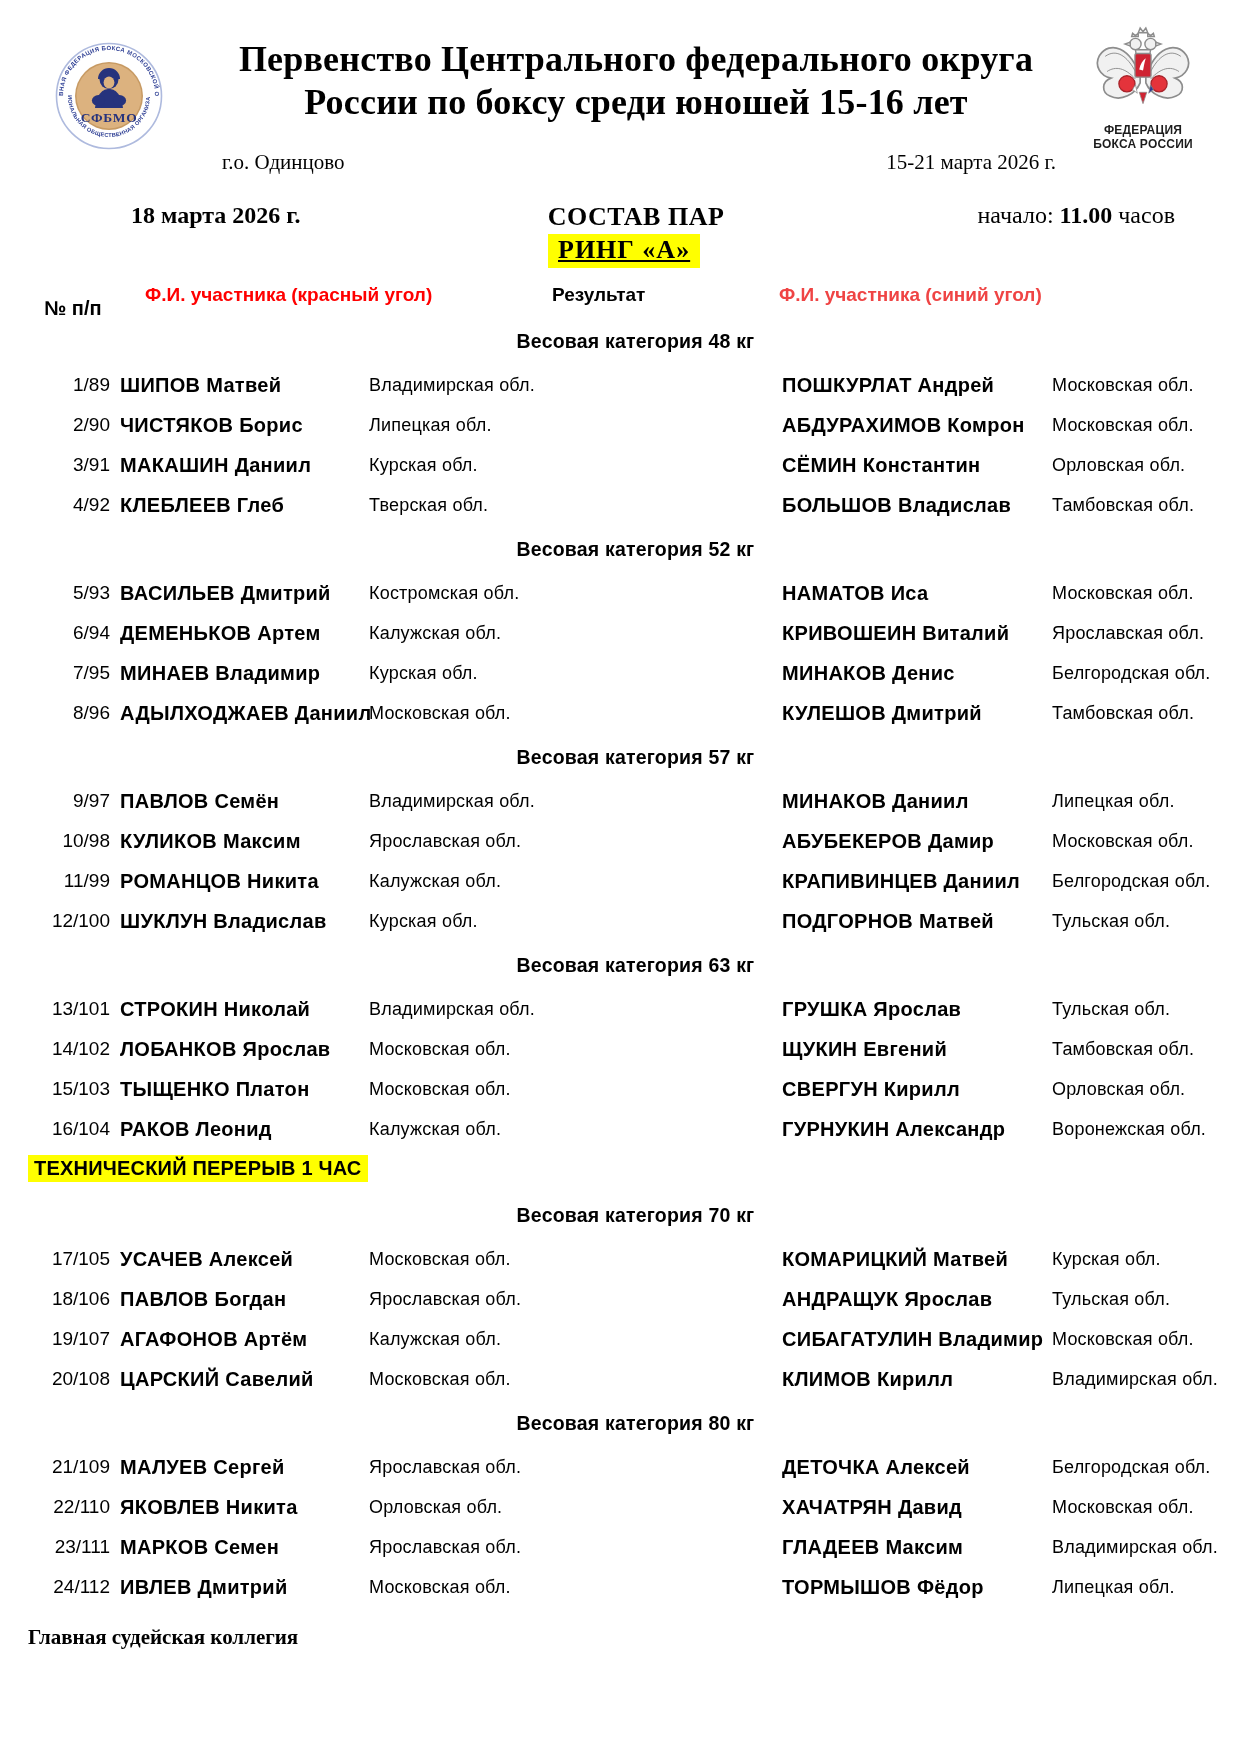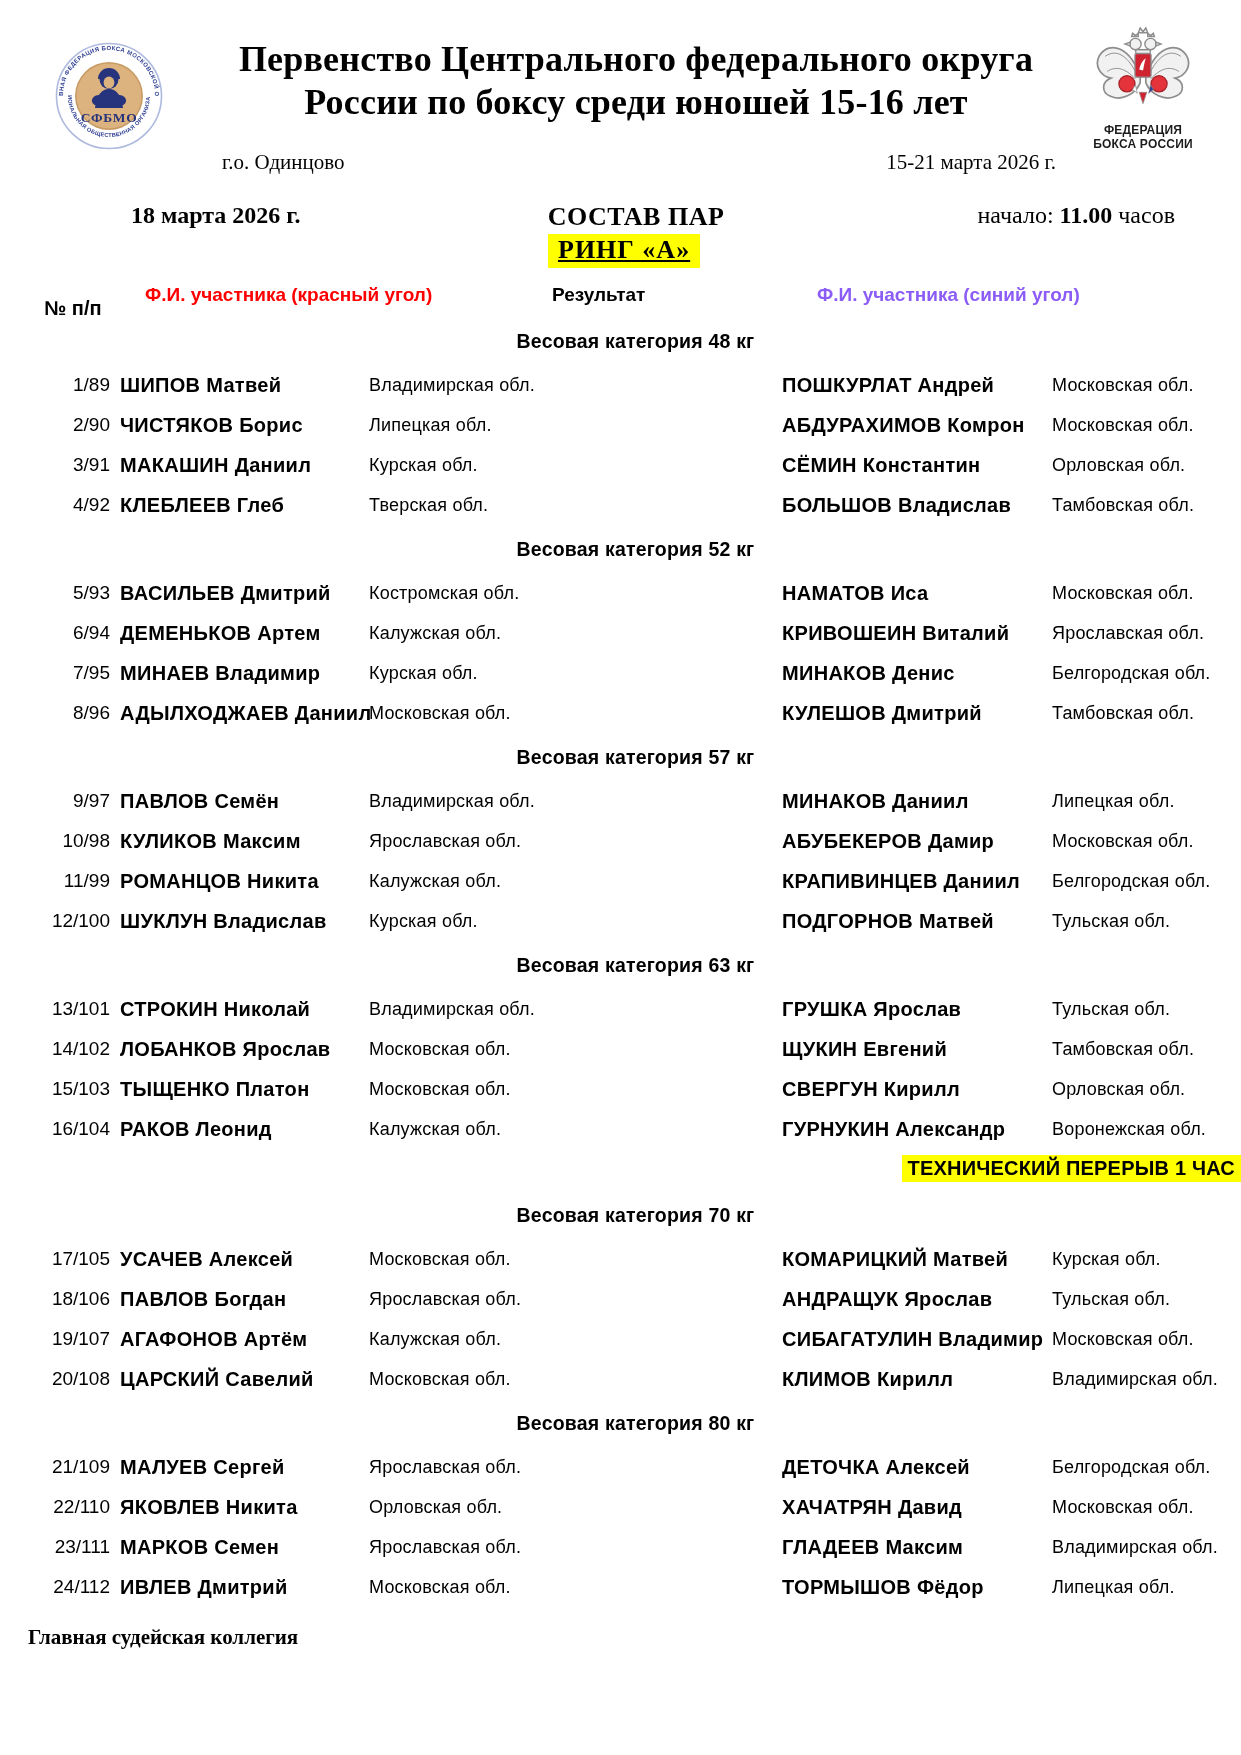--- a/index.html
+++ b/index.html
@@ -45,36 +45,36 @@
     background:#ffff00;
     font-family:"Liberation Serif", serif; font-weight:bold; font-size:26px;
     text-decoration:underline; letter-spacing:1px;
     padding:1px 10px 3px 10px;
   }
   
   .cols-row { position:relative; margin-top:15px; height:22px; font-weight:bold; }
   .cols-row .c-num  { position:absolute; left:44px;  top:13px; font-size:20px; }
   .cols-row .c-red  { position:absolute; left:145px; top:0; font-size:19px; color:#ff0000; }
   .cols-row .c-res  { position:absolute; left:552px; top:0; font-size:19px; }
-  .cols-row .c-blue { position:absolute; left:817px; top:0; font-size:19px; color:#8b5cf6; }
+  .cols-row .c-blue { position:absolute; left:779px; top:0; font-size:19px; color:#ef4444; }
   
   #sections-root { margin-top:19px; }
   .section-title {
     height:32px; line-height:32px; margin:8px 0;
     text-align:center; padding-left:30px;
     font-weight:bold; font-size:19.5px; letter-spacing:0.2px;
   }
   .bout-row { position:relative; height:40px; line-height:40px;padding-left:48px; }
   .bout-row .cell { position:absolute; top:0; white-space:nowrap; }
   .cell.num    { left:0; width:110px; text-align:right; font-size:19px; }
   .cell.rname  { left:120px;  font-weight:bold; font-size:20px; letter-spacing:0.3px; }
   .cell.rreg   { left:369px;  font-size:18px; letter-spacing:0.2px; }
   .cell.bname  { left:782px;  font-weight:bold; font-size:20px; letter-spacing:0.3px; }
   .cell.breg   { left:1052px; font-size:18px; letter-spacing:0.2px; }
-  .break-row { height:42px; text-align:right; padding-left:28px; }
+  .break-row { height:42px; text-align:left; padding-left:28px; }
   .break-row .break-hl {
     display:inline-block; margin-top:6px;
     background:#ffff00; font-weight:bold; font-size:20px; letter-spacing:0.2px;
     padding:2px 6px;
   }
   
   .footer-row {
     margin-top:18px; text-align:left; padding-left:28px;
     font-family:"Liberation Serif", serif; font-weight:bold; font-size:21px;
   }

